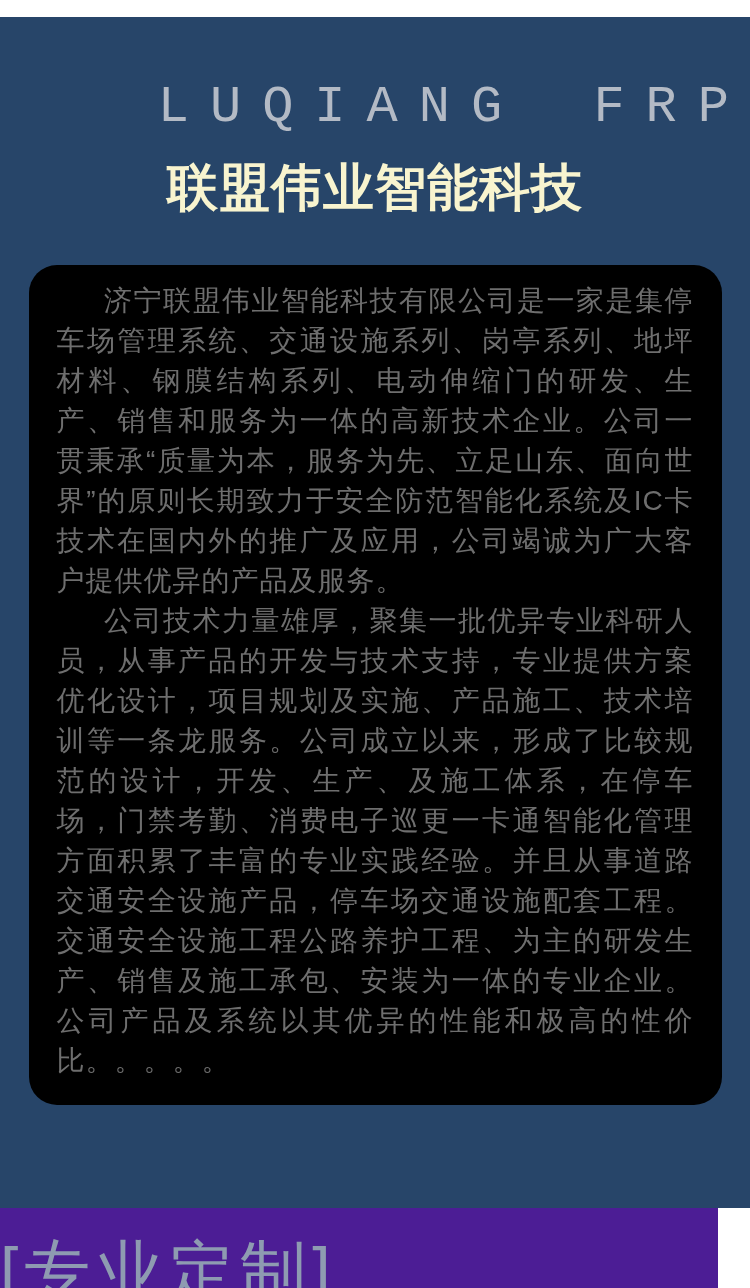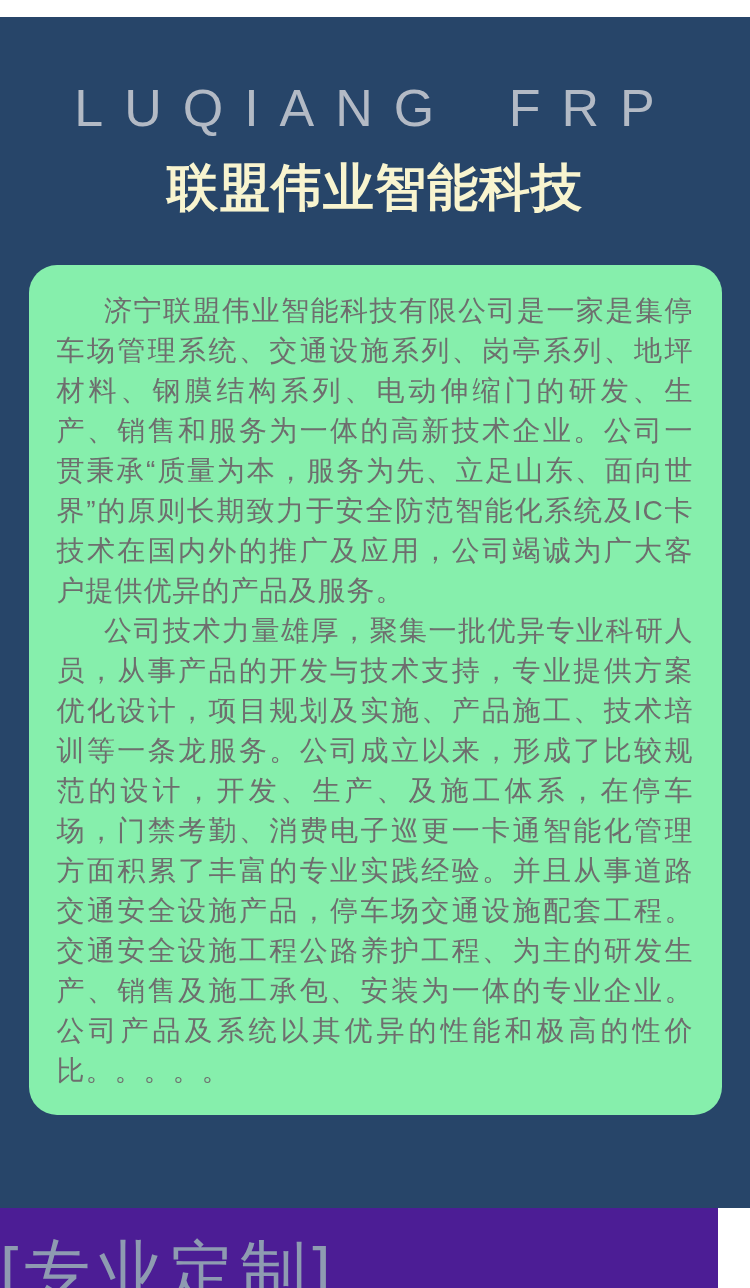--- a/index.html
+++ b/index.html
@@ -22,22 +22,22 @@
     background: #ffffff;
   }
   .hero {
     width: 750px;
     height: 1191px;
     background: #274569;
     overflow: hidden;
   }
   .brand-en {
     padding-top: 60px;
-    text-align: center;
-    font-family: Liberation Sans, sans-serif;
+    text-align: right;
+    font-family: Liberation Mono, monospace;
     font-weight: 200;
     font-size: 52px;
     line-height: 62px;
     letter-spacing: 21px;
     word-spacing: 18px;
     color: #b3bac5;
     white-space: nowrap;
   }
   .brand-cn {
     margin-top: 4px;
@@ -46,23 +46,23 @@
     font-weight: 700;
     font-size: 51px;
     line-height: 88px;
     letter-spacing: 1px;
     color: #f8f4cf;
     white-space: nowrap;
   }
   .intro-card {
     width: 693px;
     margin: 34px auto 0;
-    background: #86efac;
+    background: #000000;
     border-radius: 28px;
-    padding: 26px 28px 24px;
+    padding: 16px 28px 24px;
   }
   .intro-card p {
     font-size: 28px;
     line-height: 40px;
     color: #6e6e6e;
     text-align: justify;
     text-indent: 1.7em;
     letter-spacing: 1px;
   }
   .footer-section {

